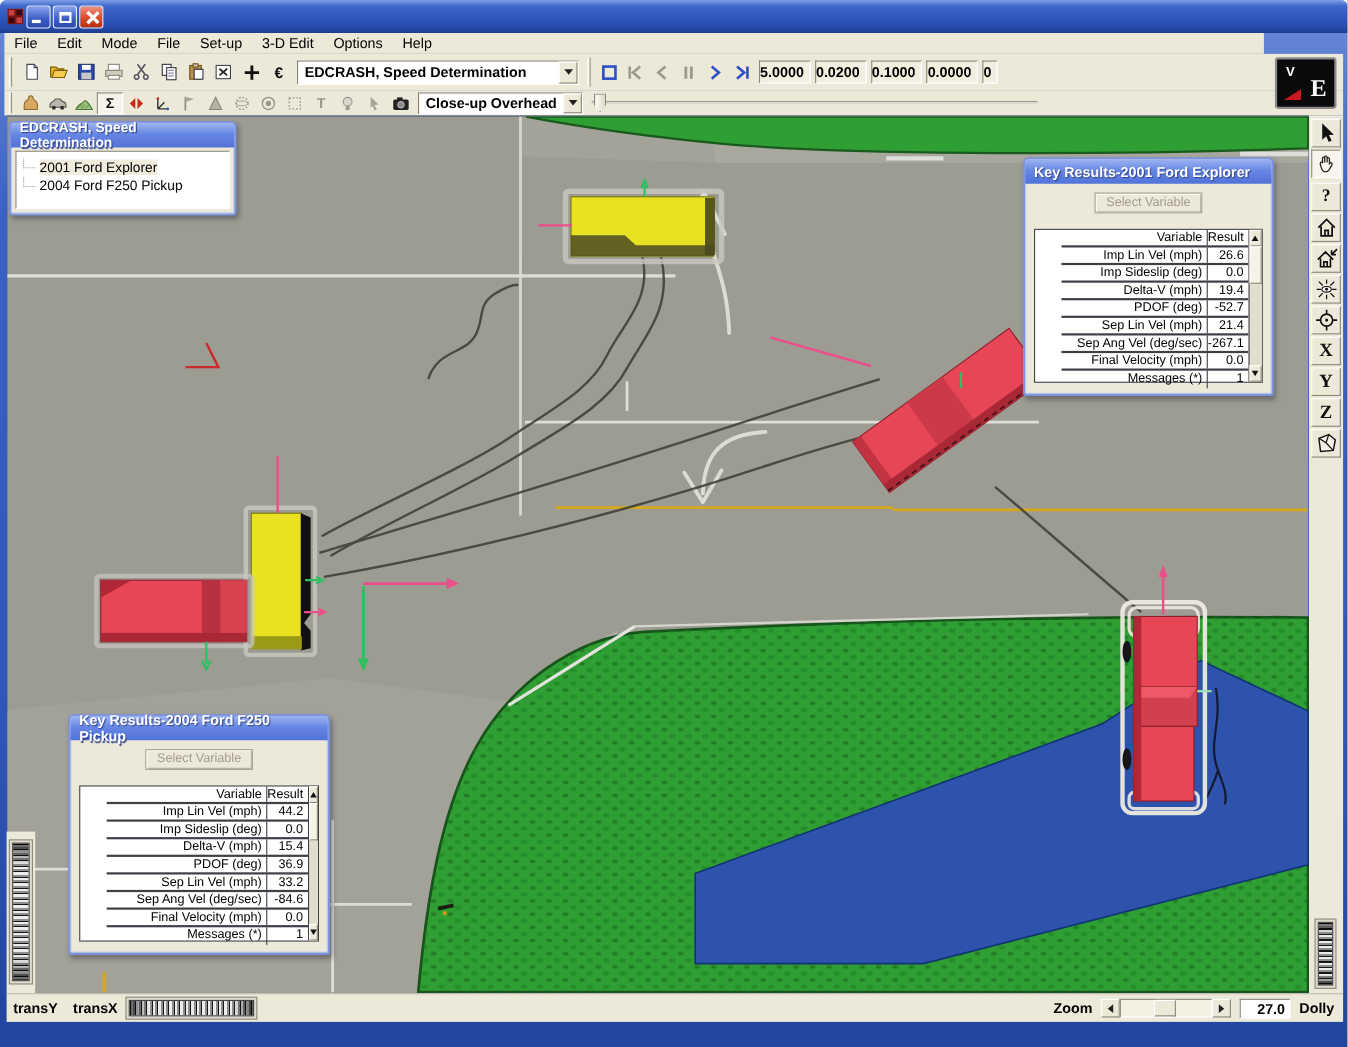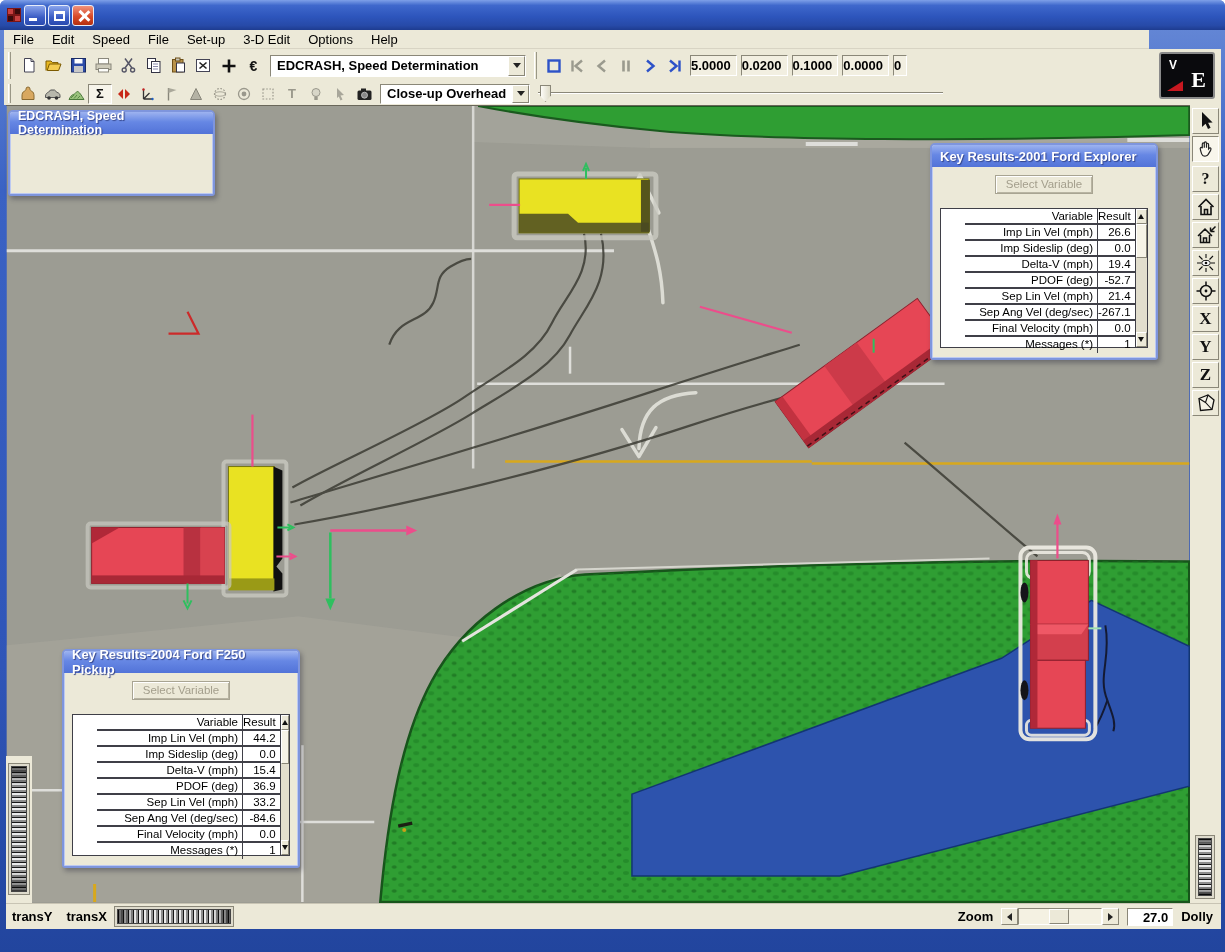--- a/index.html
+++ b/index.html
@@ -130,21 +130,21 @@
     <span class="winbtn close">
         <span class="glyph-close"></span>
         <span class="glyph-close2"></span>
       </span>
   </div>
 
   <div class="menubar">
 
   <span class="menu-item">File</span>
       <span class="menu-item">Edit</span>
-      <span class="menu-item">Speed</span>
+      <span class="menu-item">Mode</span>
       <span class="menu-item">File</span>
       <span class="menu-item">Set-up</span>
       <span class="menu-item">3-D Edit</span>
       <span class="menu-item">Options</span>
       <span class="menu-item">Help</span>
     </div>
 
   <div class="toolrow1">
     <span class="grip"></span>
     <span class="tbi">
@@ -574,20 +574,32 @@
         </span>
       <span class="zfield">27.0</span>
       <span style="margin-right:8px;text-align:center;">Dolly</span>
     </span>
   </div>
 
   <div class="panel" style="left:8px; top:110px; width:207px; height:86px;">
     <div class="panel-header" style="font-size:12.5px;">
       <span>EDCRASH, Speed Determination</span>
     </div>
+    <div class="treebody">
+
+        <div class="tree-row">
+          <span class="tree-elbow"></span>
+          <span class="tree-label">2001 Ford Explorer</span>
+        </div>
+
+        <div class="tree-row">
+          <span class="tree-elbow"></span>
+          <span class="tree-label">2004 Ford F250 Pickup</span>
+        </div>
+      </div>
   </div>
 
   <div class="panel" style="left:930px; top:143px; width:228px; height:217px;">
     <div class="panel-header">
       <span>Key Results-2001 Ford Explorer</span>
     </div>
     <span class="selvar-btn">Select Variable</span>
     <div class="rtable" style="top:63px; bottom:10px;">
       <div class="rcols">
         <div class="trow thead">

